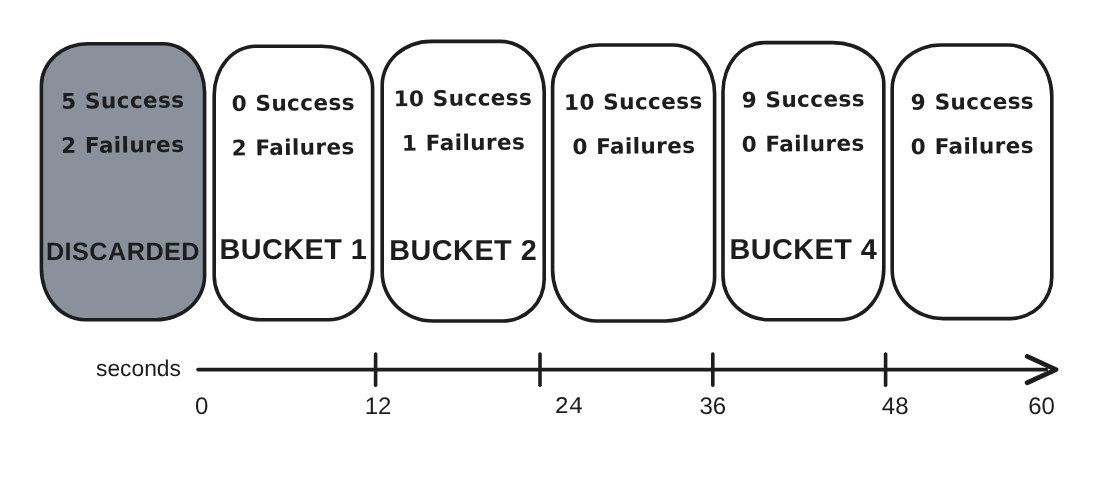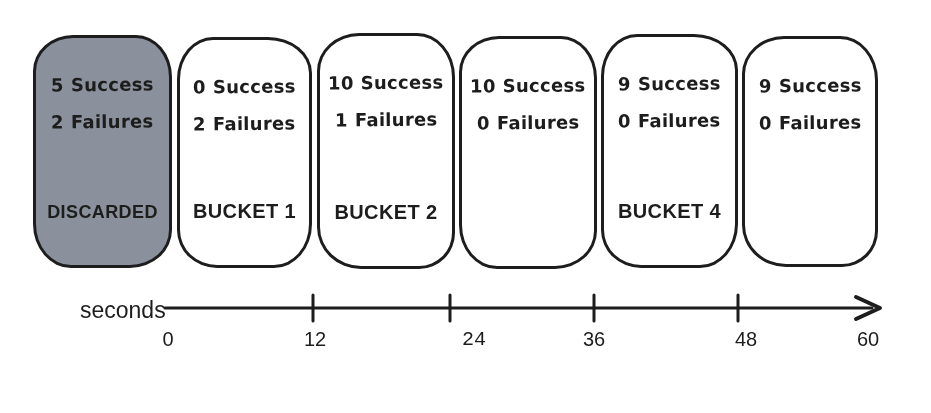--- a/index.html
+++ b/index.html
@@ -45,31 +45,31 @@
     font-weight:600;
     letter-spacing:0.3px;
     color:var(--ink);
     transform:rotate(-0.6deg);
   }
   .bucket-label{
     position:absolute;
     left:0; right:0;
     bottom:42px;
     font-family:"Liberation Sans", sans-serif;
-    font-size:20px;
+    font-size:24px;
     font-weight:600;
     letter-spacing:0.4px;
     color:var(--ink);
   }
-  .bucket.discarded .bucket-label{font-size:18px;}
+  .bucket.discarded .bucket-label{font-size:21px;}
   .axis-label{
     position:absolute;
     left:80px;
     top:297px;
-    font-size:23px;
+    font-size:19px;
     font-weight:500;
     color:var(--ink);
   }
   .axis-svg{
     position:absolute;
     left:0; top:0;
     width:931px;
     height:413px;
     pointer-events:none;
   }

